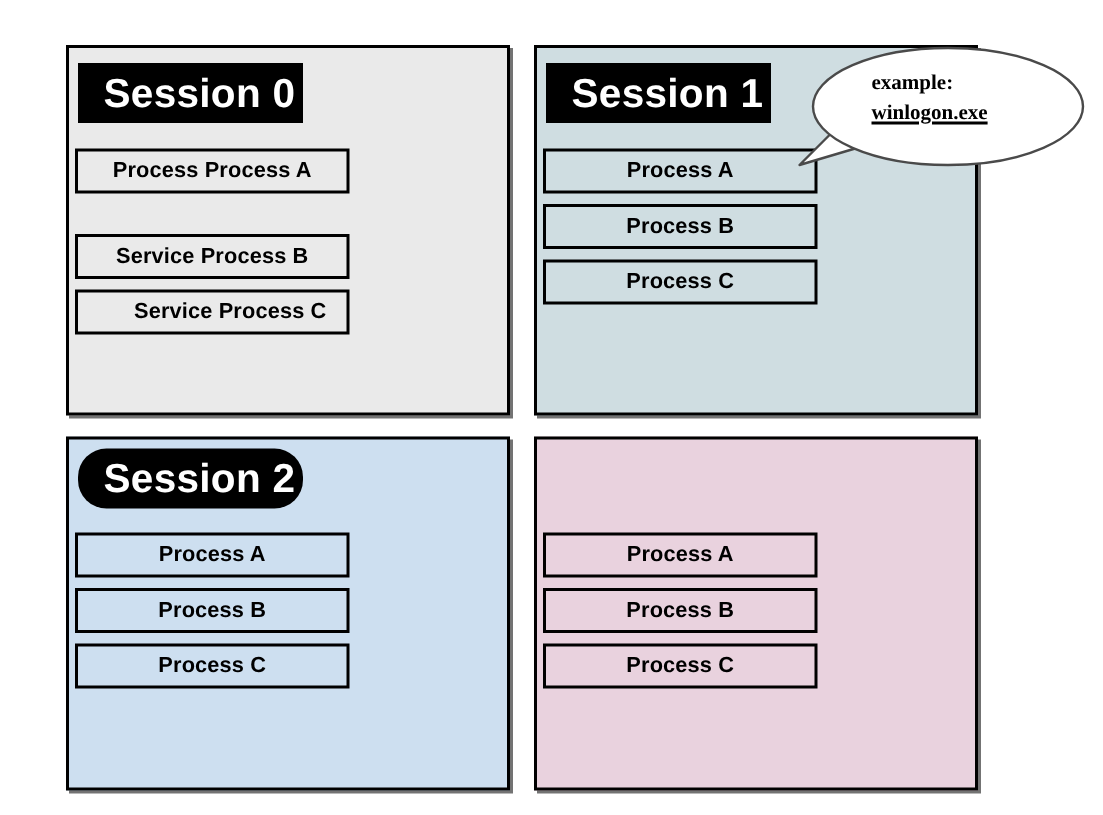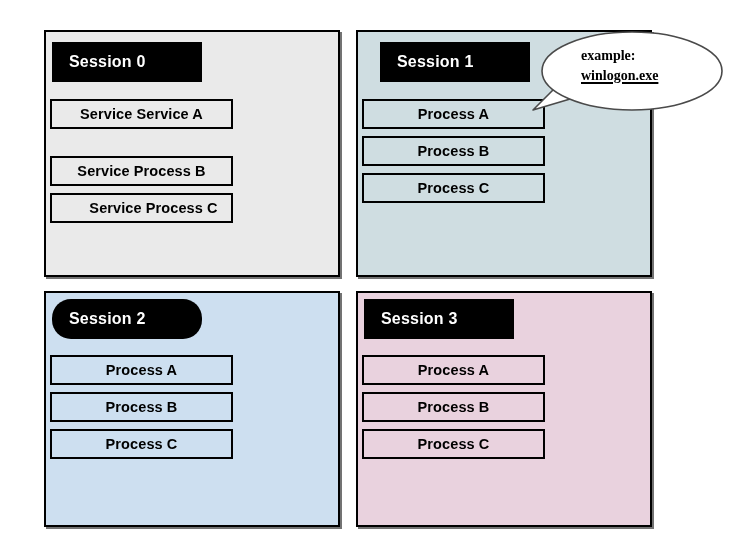--- a/index.html
+++ b/index.html
@@ -27,21 +27,21 @@
     box-sizing: border-box;
     border: 2px solid #000000;
     box-shadow: 2px 2px 0 0 rgba(0,0,0,0.55);
   }
 
   .session-header {
     position: absolute;
     box-sizing: border-box;
     background: #000000;
     color: #ffffff;
-    font-size: 16px;
+    font-size: 27px;
     font-weight: bold;
     letter-spacing: 0.2px;
     display: flex;
     align-items: center;
     padding-left: 17px;
   }
 
   .process-list {
     position: absolute;
     display: flex;
@@ -96,33 +96,33 @@
 
 <div id="canvas">
 
   <div class="session-panel" style="left:44px; top:30px; width:296px; height:247px; background:#eaeaea;">
   </div>
   <div class="session-header" style="left:52px; top:42px; width:150px; height:40px;">
     <span>Session 0</span>
   </div>
   <div class="process-list" style="left:50px; top:99px; width:183px;">
     <div class="process-box" style="background:#eaeaea;">
-      <span>Service Service A</span>
+      <span>Process Process A</span>
     </div>
     <div class="process-box" style="background:#eaeaea;margin-top:20px;">
       <span>Service Process B</span>
     </div>
     <div class="process-box" style="background:#eaeaea;padding-left:24px;">
       <span>Service Process C</span>
     </div>
   </div>
 
   <div class="session-panel" style="left:356px; top:30px; width:296px; height:247px; background:#cfdde1;">
   </div>
-  <div class="session-header" style="left:380px; top:42px; width:150px; height:40px;">
+  <div class="session-header" style="left:364px; top:42px; width:150px; height:40px;">
     <span>Session 1</span>
   </div>
   <div class="process-list" style="left:362px; top:99px; width:183px;">
     <div class="process-box" style="background:#cfdde1;">
       <span>Process A</span>
     </div>
     <div class="process-box" style="background:#cfdde1;">
       <span>Process B</span>
     </div>
     <div class="process-box" style="background:#cfdde1;">
@@ -142,23 +142,20 @@
     <div class="process-box" style="background:#cddff0;">
       <span>Process B</span>
     </div>
     <div class="process-box" style="background:#cddff0;">
       <span>Process C</span>
     </div>
   </div>
 
   <div class="session-panel" style="left:356px; top:291px; width:296px; height:236px; background:#e9d2de;">
   </div>
-  <div class="session-header" style="left:364px; top:299px; width:150px; height:40px;">
-    <span>Session 3</span>
-  </div>
   <div class="process-list" style="left:362px; top:355px; width:183px;">
     <div class="process-box" style="background:#e9d2de;">
       <span>Process A</span>
     </div>
     <div class="process-box" style="background:#e9d2de;">
       <span>Process B</span>
     </div>
     <div class="process-box" style="background:#e9d2de;">
       <span>Process C</span>
     </div>

